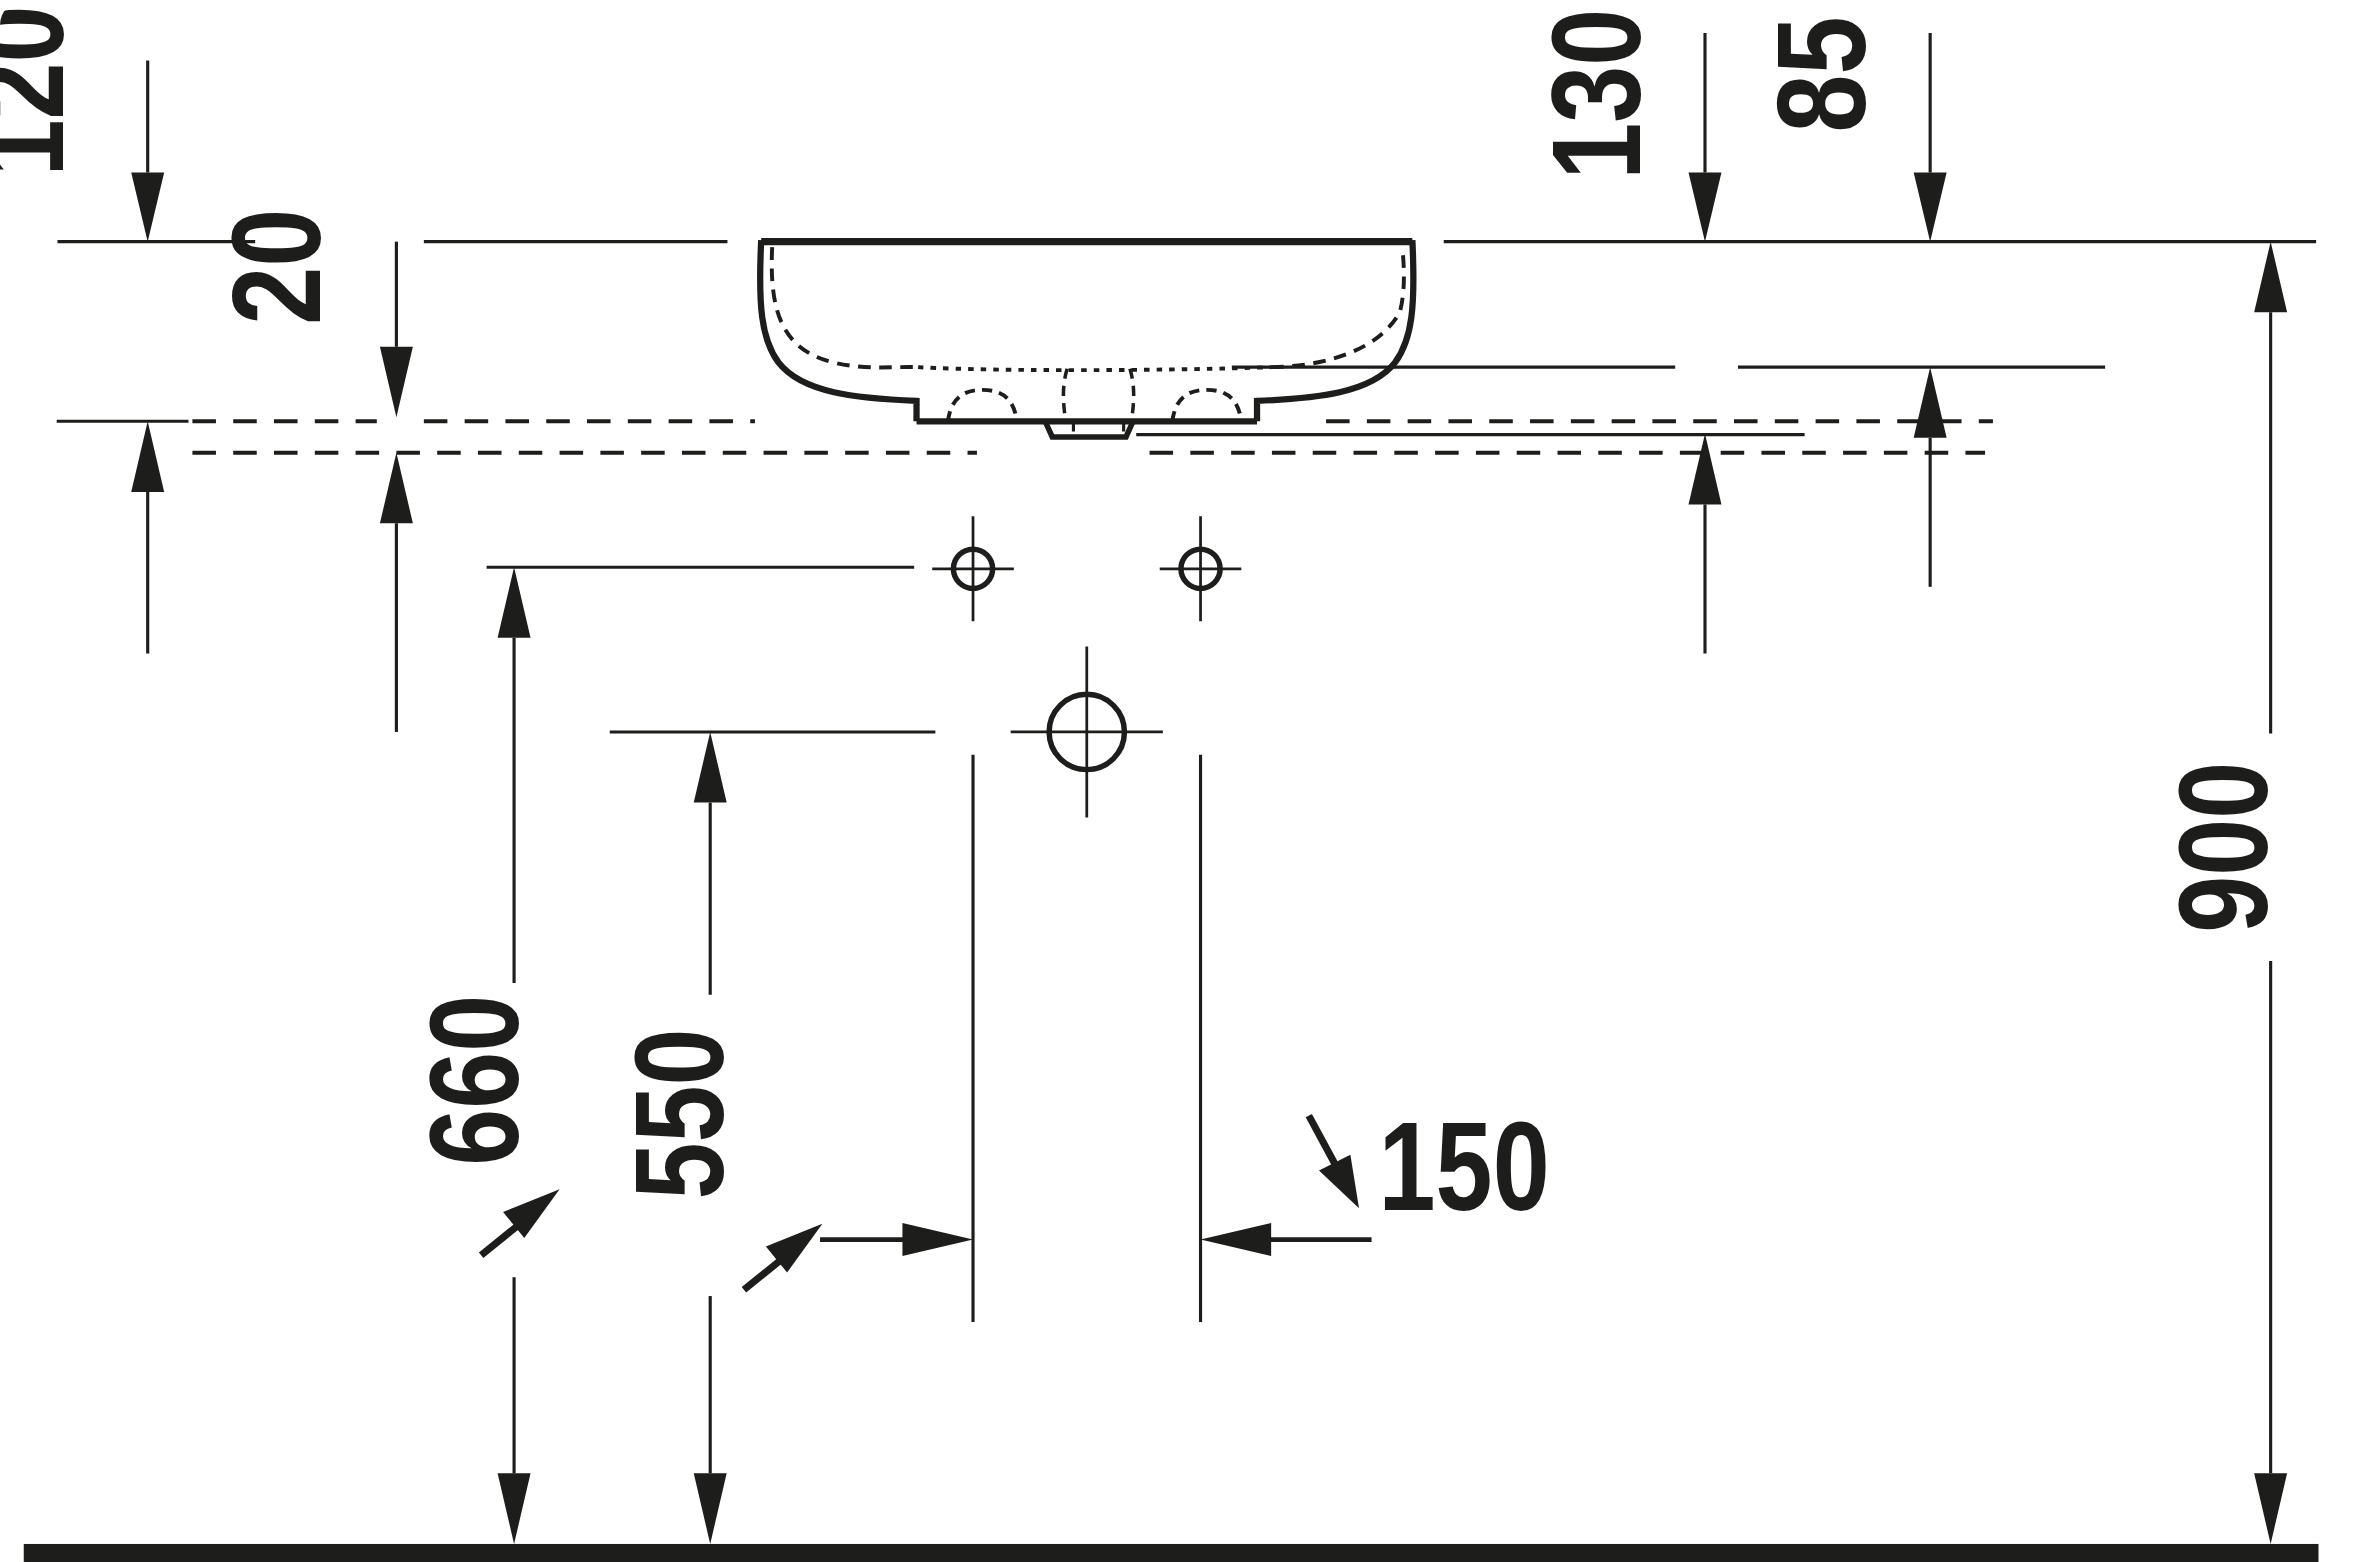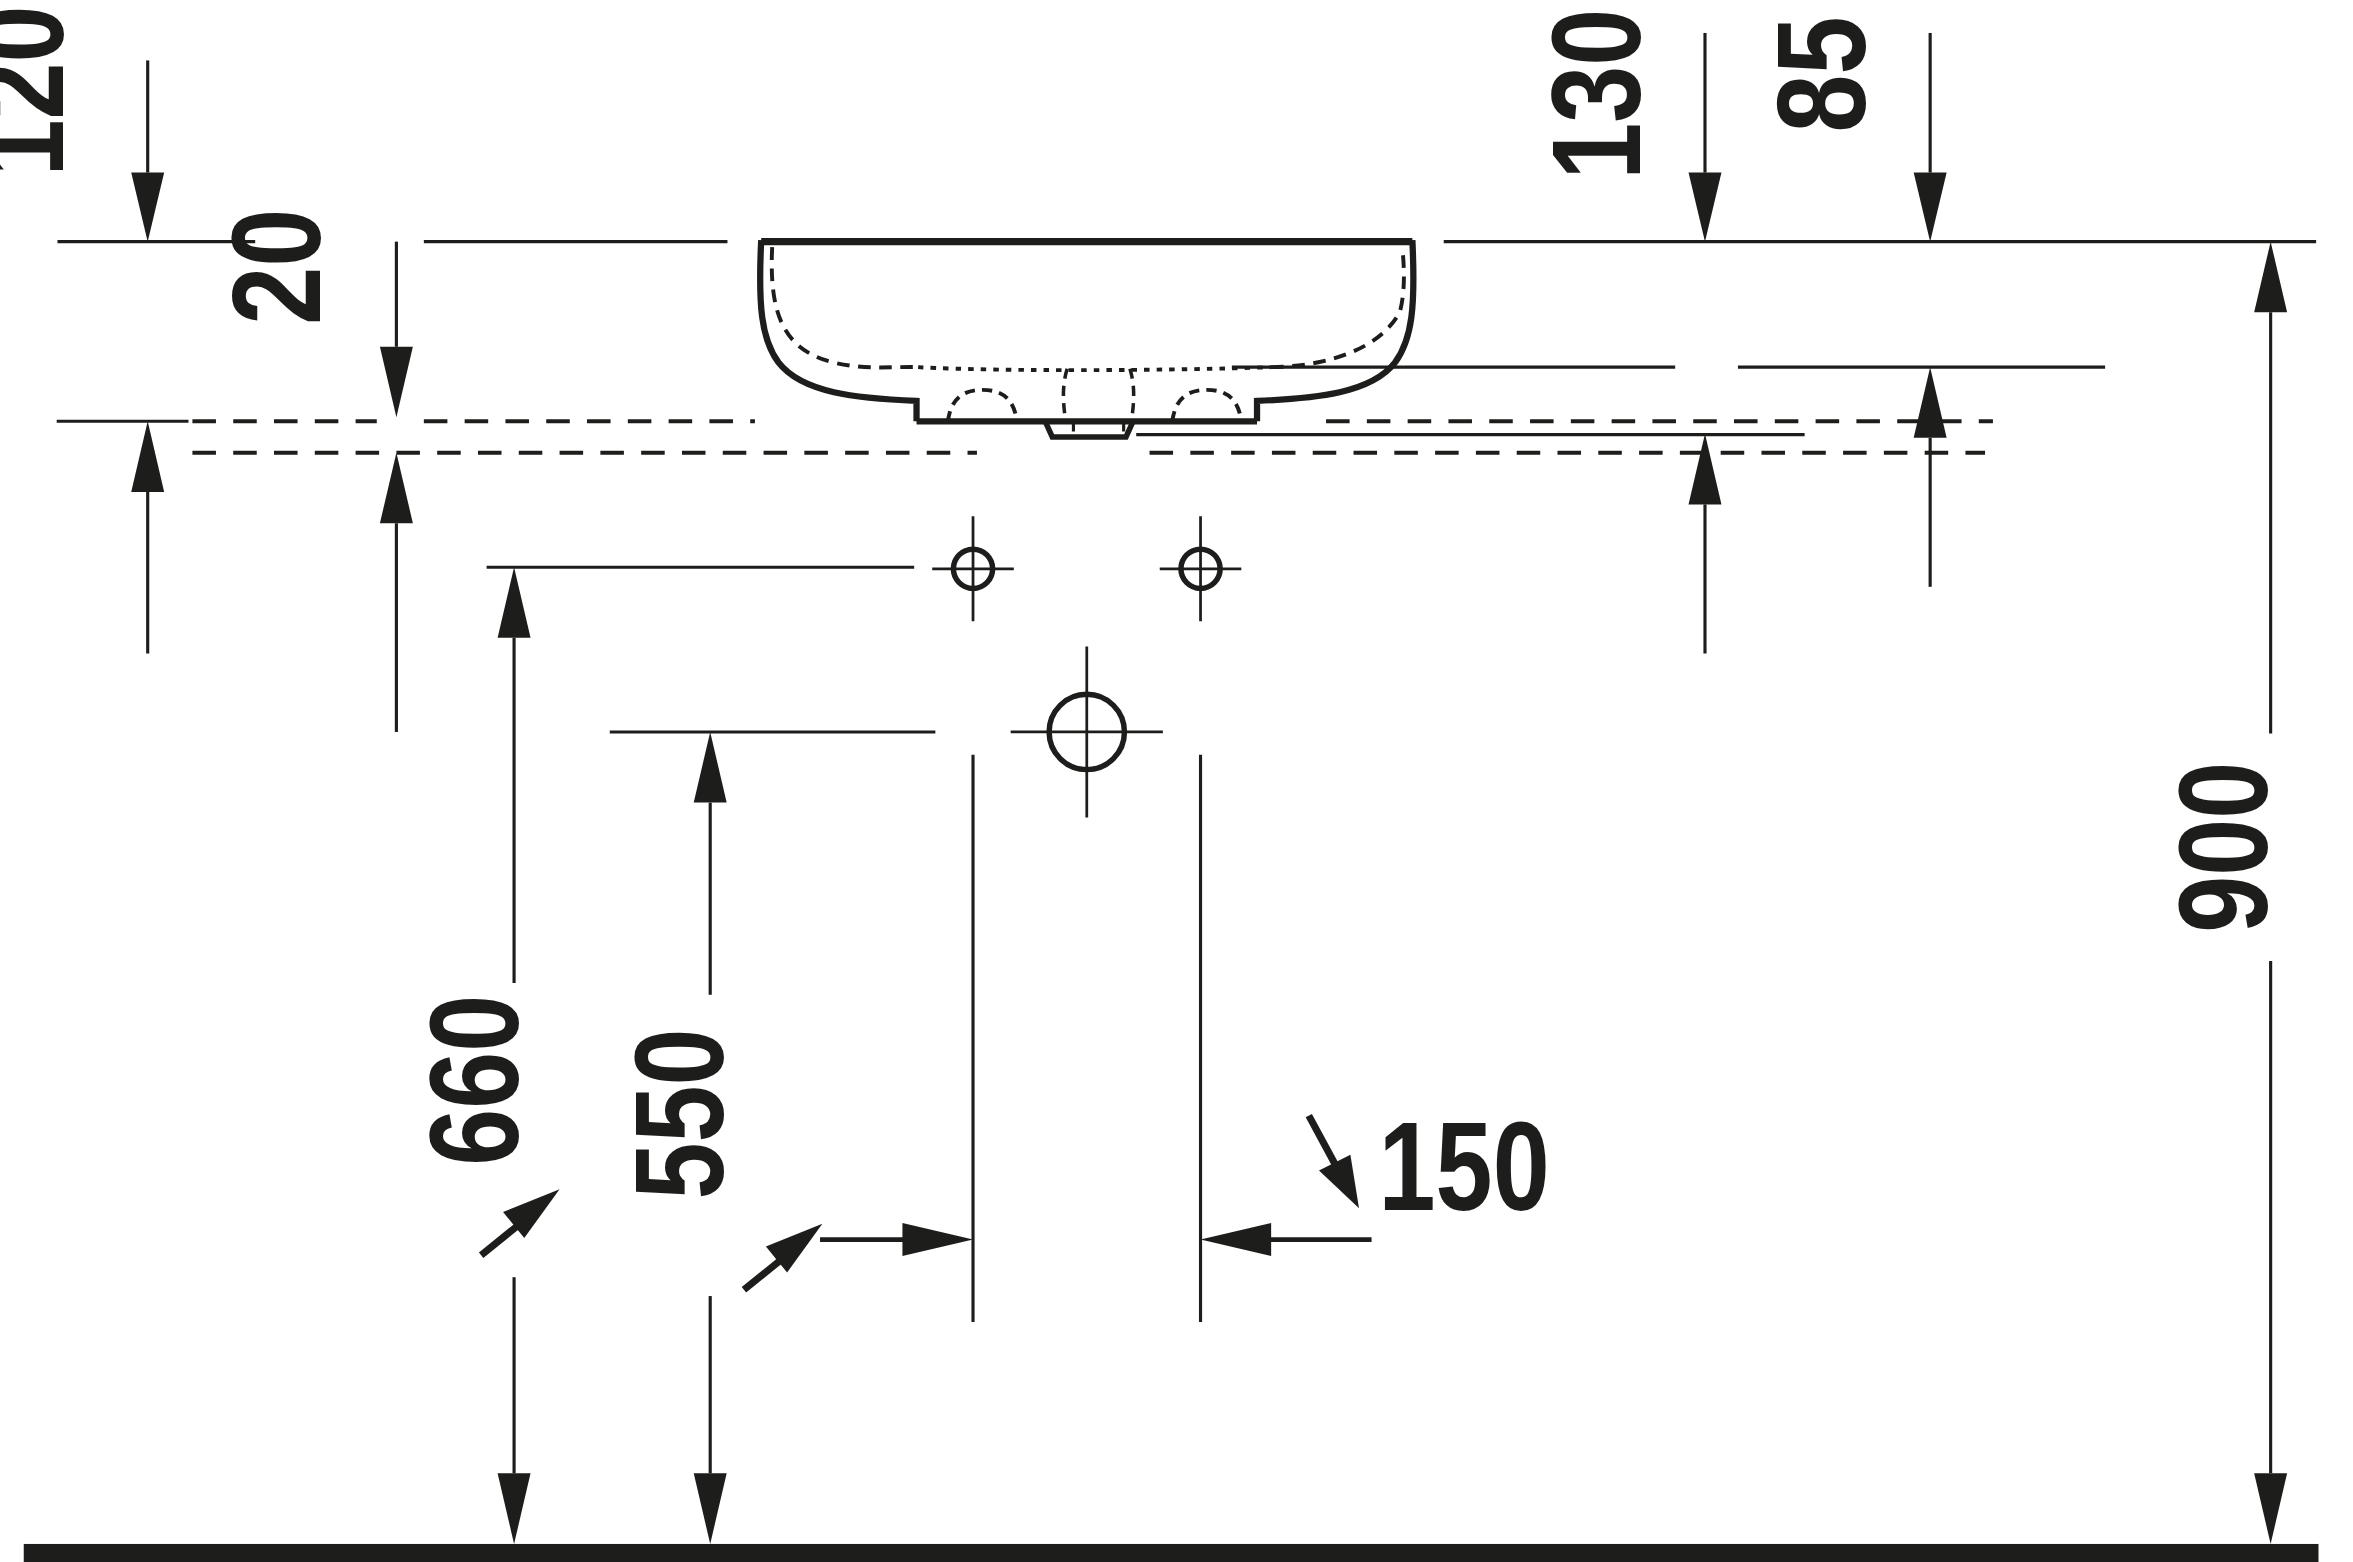--- a/index.html
+++ b/index.html
@@ -1,17 +1,17 @@
 <!DOCTYPE html>
 <html style="font-size:12.6px"><head>
 <meta charset="utf-8">
 <style>
   html,body{margin:0;padding:0;background:#ffffff;}
   .stage{position:relative;width:2354px;height:1562px;background:#ffffff;overflow:hidden;
-         font-family:"Liberation Sans","DejaVu Sans",sans-serif;}
+         font-family:"Liberation Sans","DejaVu Sans",sans-serif;border-radius:25px;}
   svg{display:block;}
   text.dim{font-family:"Liberation Sans","DejaVu Sans",sans-serif;font-weight:700;fill:#1d1d1b;}
 </style>
 </head>
 <body>
 
 <div class="stage">
 <svg width="2354" height="1562" viewBox="0 0 3000 1991" fill="none" stroke-linecap="butt">
 
   <g stroke="#1d1d1b" stroke-width="4">

